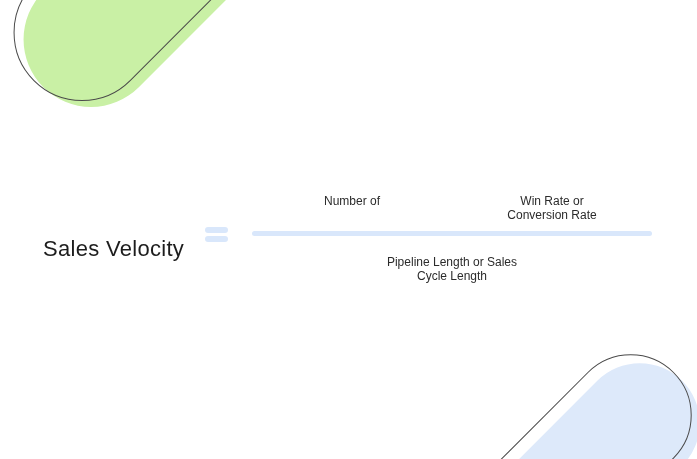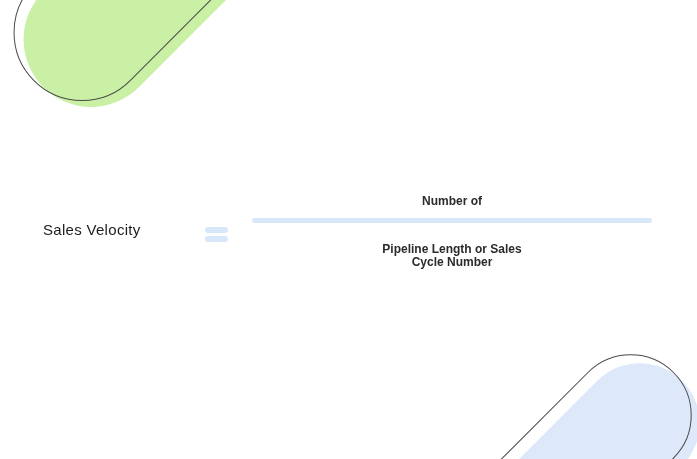--- a/index.html
+++ b/index.html
@@ -38,32 +38,32 @@
     transform:rotate(-45deg);
   }
   .pill-blue-outline{
     width:320px;height:120px;left:399px;top:425px;
     border:1.2px solid var(--outline);
     transform:rotate(-45deg);
     background:transparent;
   }
 
   .title{
-    position:absolute;left:43px;top:217px;margin:0;
-    font-size:15px;font-weight:500;letter-spacing:0.3px;
+    position:absolute;left:43px;top:236px;margin:0;
+    font-size:22px;font-weight:500;letter-spacing:0.3px;
     color:var(--text-dark);line-height:26px;
   }
 
   .equals{
     position:absolute;left:205px;top:227px;width:23px;
     display:flex;flex-direction:column;gap:3.5px;
   }
   .equals .bar{height:5.5px;border-radius:3px;background:var(--accent-bar);}
 
-  .formula{position:absolute;left:252px;top:195px;width:400px;font-weight:bold;}
+  .formula{position:absolute;left:252px;top:195px;width:400px;}
   .numerator{display:flex;}
   .num-term{
     flex:1;text-align:center;
     font-size:12px;line-height:13.5px;color:var(--text-formula);
   }
   .num-term span,.denominator span{display:block;}
   .frac-bar{height:5px;border-radius:3px;background:var(--accent-bar);margin-top:9px;}
   .denominator{
     margin-top:20px;text-align:center;
     font-size:12px;line-height:13.5px;color:var(--text-formula);
@@ -84,21 +84,25 @@
   <div class="equals">
     <span class="bar"></span>
     <span class="bar"></span>
   </div>
 
   <div class="formula">
     <div class="numerator">
       <div class="num-term">
         <span>Number of</span>
       </div>
+      <div class="num-term">
+        <span>Win Rate or</span>
+        <span>Conversion Rate</span>
+      </div>
     </div>
     <div class="frac-bar"></div>
     <div class="denominator">
       <span>Pipeline Length or Sales</span>
-      <span>Cycle Number</span>
+      <span>Cycle Length</span>
     </div>
   </div>
 
 </div>
 
 </body></html>

